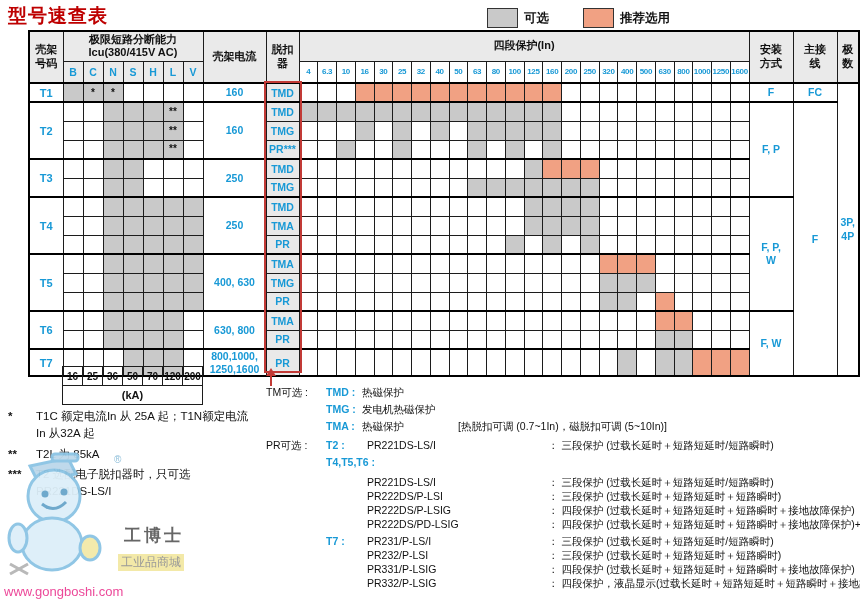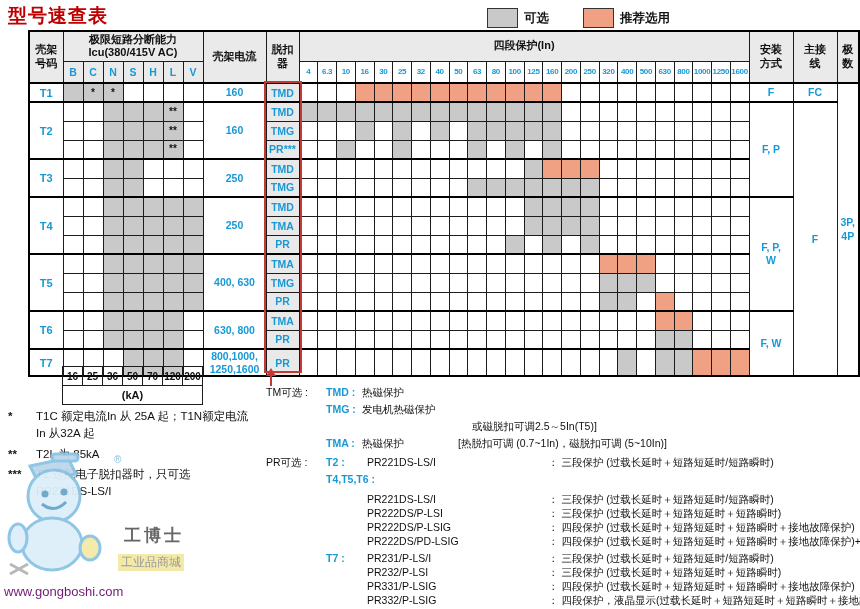--- a/index.html
+++ b/index.html
@@ -54,21 +54,21 @@
   .nline.sm{height:14px}
   .nline span{position:absolute;top:0;white-space:nowrap}
   .c0{left:0} .c1{left:60px} .c2{left:101px} .c3{left:96px} .c4{left:192px} .c5{left:206px} .c6{left:282px}
   .bl{color:#1899D6;font-weight:bold}
   .mt2{margin-top:2px} .mt3{margin-top:3px}
   
   #wm{position:absolute;left:2px;top:452px;width:260px;pointer-events:none}
   #wm-brand{position:absolute;left:122px;top:72px;font-size:17px;font-weight:bold;color:#666;
             font-family:"Liberation Serif","DejaVu Serif",serif;letter-spacing:3px}
   #wm-sub{position:absolute;left:116px;top:102px;font-size:12px;color:#999;background:#F3E9A8;padding:0 3px}
-  #wm-url{position:absolute;left:2px;top:132px;font-size:13px;color:#701a75}
+  #wm-url{position:absolute;left:2px;top:132px;font-size:13px;color:#ec4899}
   #wm-reg{position:absolute;left:112px;top:2px;font-size:10px;color:#8bbdd9}
 </style>
 </head>
 <body>
 
 <div id="title">型号速查表</div>
 
 <div id="legend">
   <span class="swatch sw-opt"></span>
   <span class="swlbl">可选</span>
@@ -749,23 +749,20 @@
     <div class="nline">
       <span class="c0">TM可选 :</span>
       <span class="c1 bl">TMD :</span>
       <span class="c3">热磁保护</span>
     </div>
     <div class="nline">
       <span class="c1 bl">TMG :</span>
       <span class="c3">发电机热磁保护</span>
     </div>
     <div class="nline">
-      <span class="c5">或磁脱扣可调2.5～5In(T5)]</span>
-    </div>
-    <div class="nline">
       <span class="c1 bl">TMA :</span>
       <span class="c3">热磁保护</span>
       <span class="c4">[热脱扣可调 (0.7~1In)，磁脱扣可调 (5~10In)]</span>
     </div>
     <div class="nline mt2">
       <span class="c0">PR可选 :</span>
       <span class="c1 bl">T2 :</span>
       <span class="c2">PR221DS-LS/I</span>
       <span class="c6">： 三段保护 (过载长延时＋短路短延时/短路瞬时)</span>
     </div>

